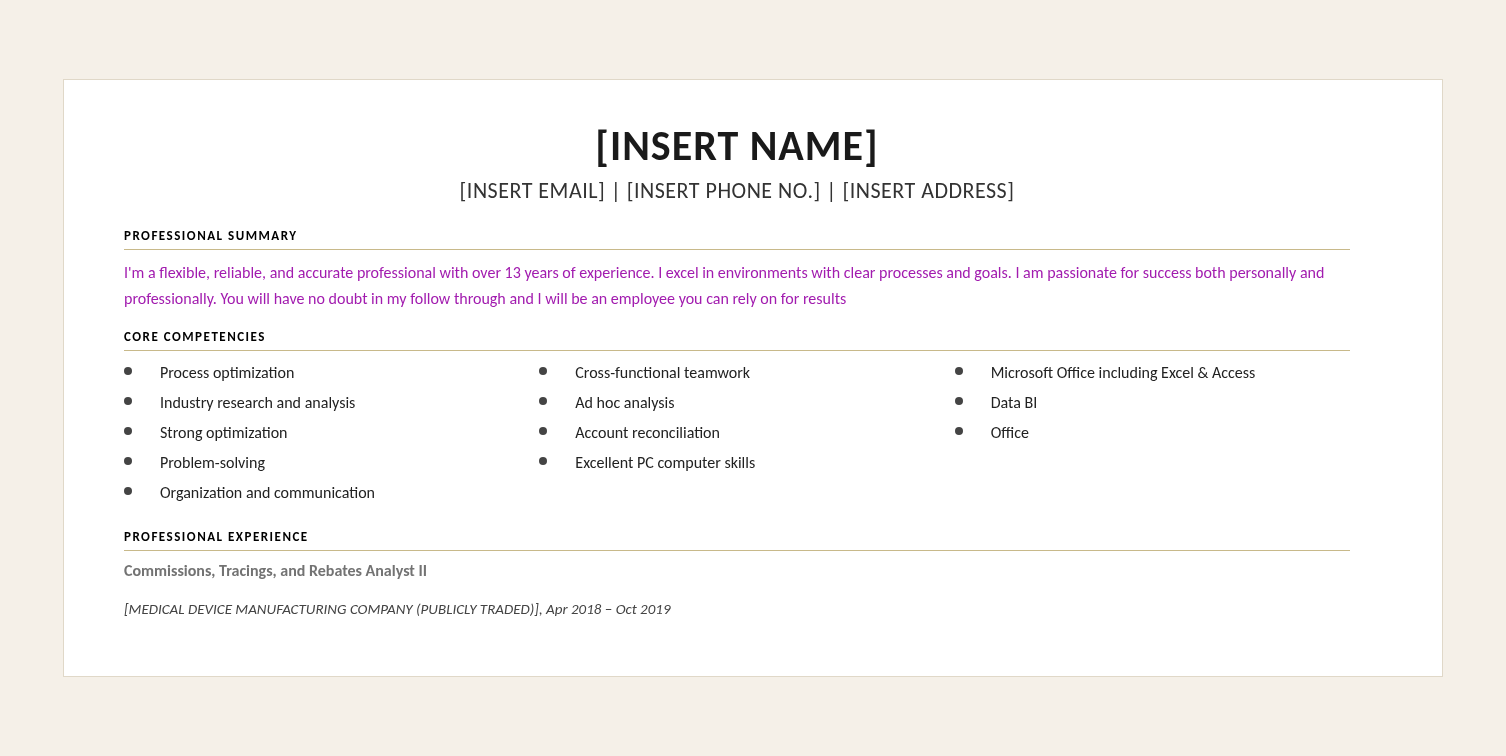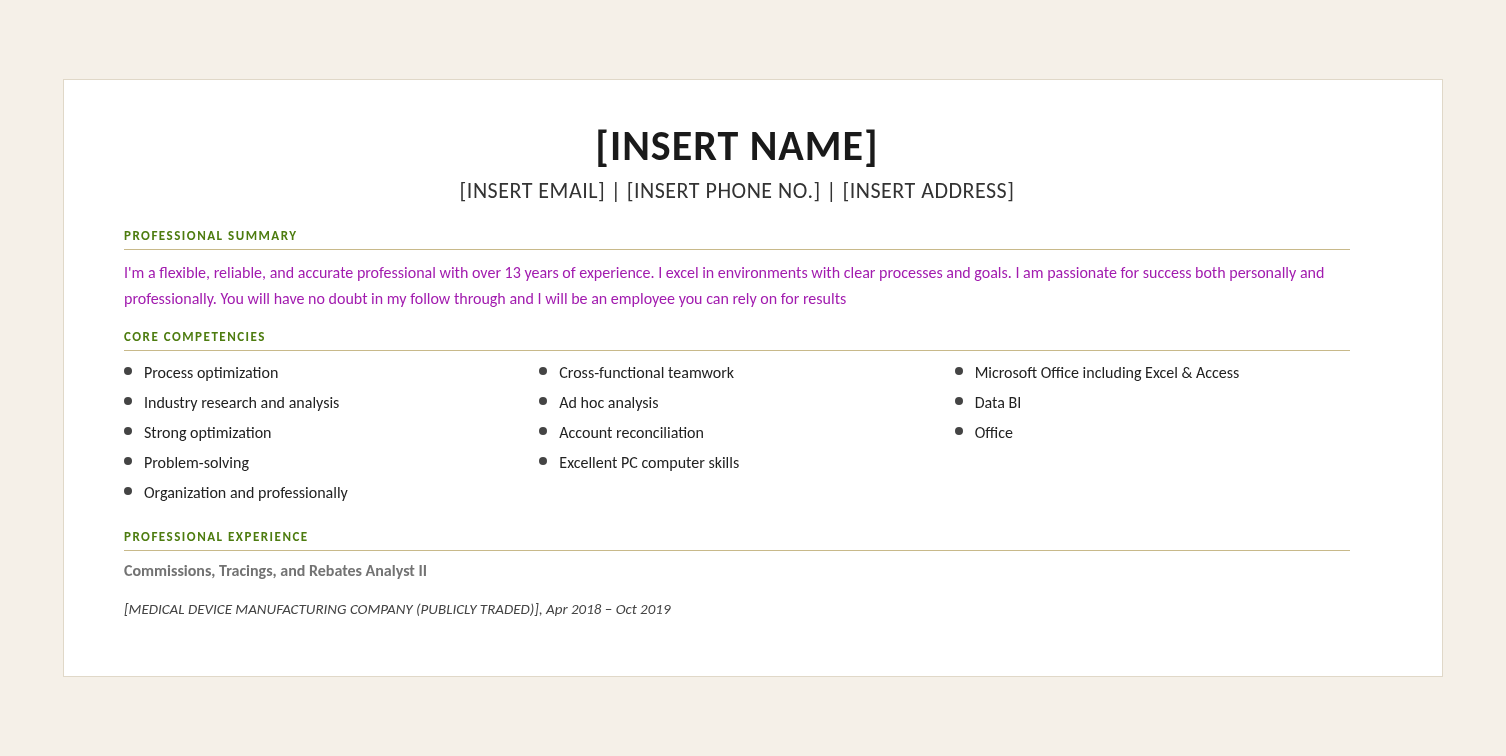--- a/index.html
+++ b/index.html
@@ -43,21 +43,21 @@
       letter-spacing: 0.5px;
     }
 
     .section {
       margin-bottom: 18px;
     }
 
     .section-title {
       font-size: 13px;
       font-weight: 700;
-      color: #4d7c0f;
+      color: #000000;
       letter-spacing: 1.5px;
       text-transform: uppercase;
       margin-bottom: 6px;
     }
 
     .section-divider {
       border: none;
       border-top: 1px solid #c8b98a;
       margin-bottom: 10px;
     }
@@ -78,20 +78,21 @@
       list-style: none;
     }
 
     .competency-column li {
       display: flex;
       align-items: flex-start;
       font-size: 16px;
       color: #222;
       margin-bottom: 6px;
       line-height: 1.5;
+      gap: 16px;
     }
 
     .bullet {
       display: inline-block;
       width: 8px;
       height: 8px;
       border-radius: 50%;
       background-color: #444;
       margin-right: 12px;
       margin-top: 6px;
@@ -144,21 +145,21 @@
         <li>
             <span class="bullet"></span>
             <span>Strong optimization</span>
           </li>
         <li>
             <span class="bullet"></span>
             <span>Problem-solving</span>
           </li>
         <li>
             <span class="bullet"></span>
-            <span>Organization and professionally</span>
+            <span>Organization and communication</span>
           </li>
       </ul>
 
       <ul class="competency-column">
         <li>
             <span class="bullet"></span>
             <span>Cross-functional teamwork</span>
           </li>
         <li>
             <span class="bullet"></span>

